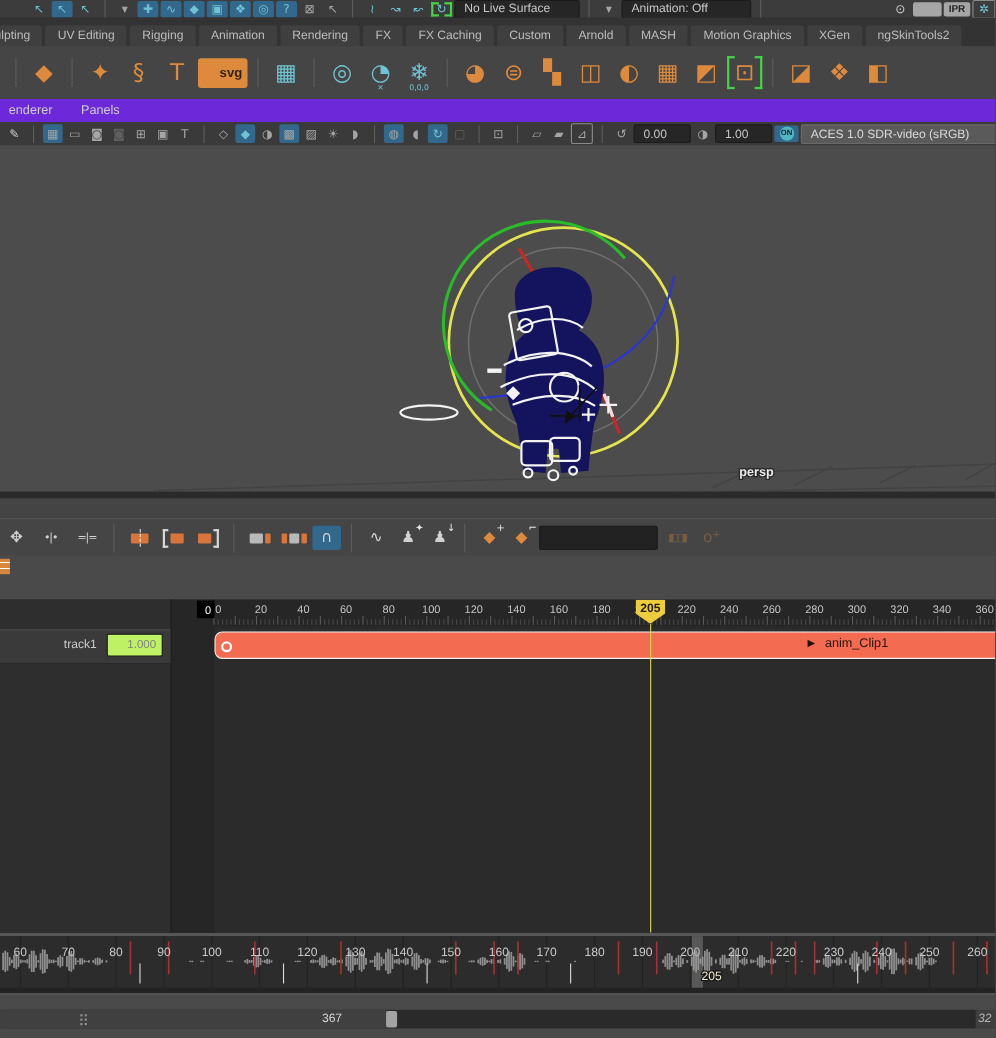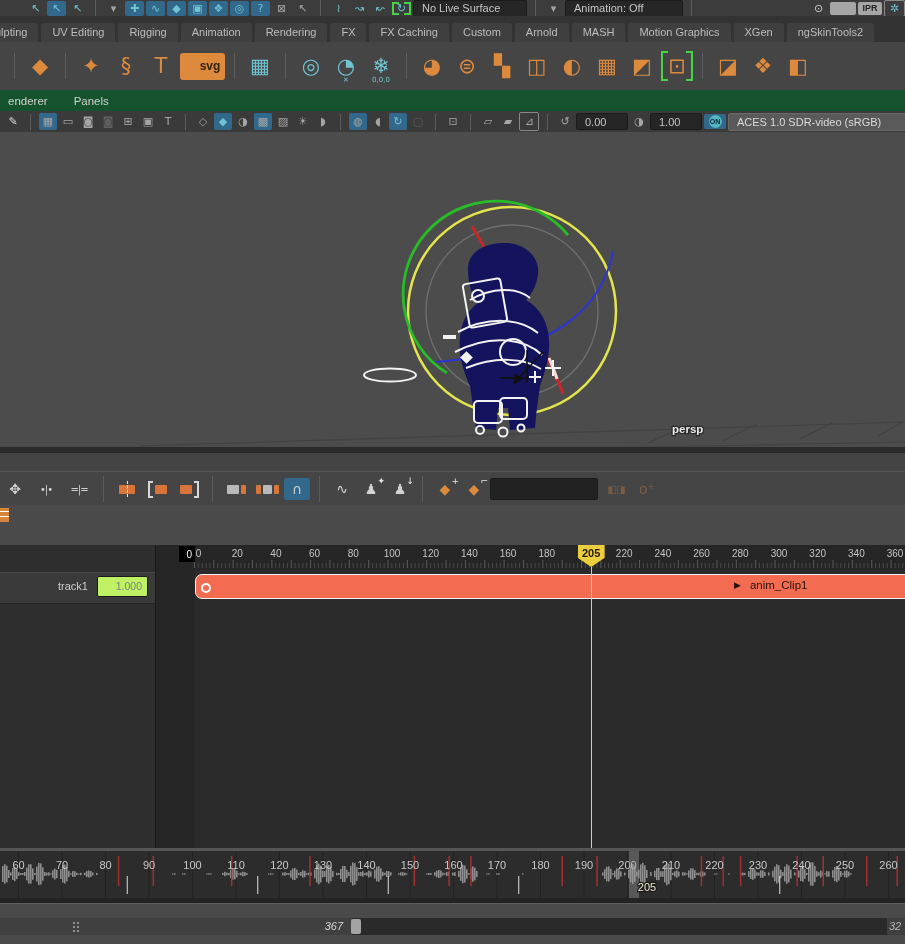--- a/index.html
+++ b/index.html
@@ -37,21 +37,21 @@
   .w16{width:16px}.w12{width:12px}.w9{width:9px}.w5{width:5px}
   .vd{position:absolute;left:50%;top:3px;bottom:3px;border-left:1px dashed #e8e8e8;}
   .brL{width:3px;height:13px;border:2px solid #d8d8d8;border-right:none;margin-right:1px;}
   .brR{width:3px;height:13px;border:2px solid #d8d8d8;border-left:none;margin-left:1px;}
   
   #statusbar{top:0;height:16px;background:#3c3c3c;border-bottom:1px solid #313131;padding-left:26px;gap:2px;}
   #tabsbar{top:16px;height:26px;background:#333333;align-items:flex-end;gap:3px;padding:0 0 0 0;}
   .tab{background:#3f3f3f;color:#bdbdbd;font-size:11px;height:19px;line-height:19px;padding:0 11px;
        border-radius:3px 3px 0 0;flex:none;}
   #shelf{top:42px;height:48px;background:#454545;gap:3px;padding-left:8px;}
-  #panelmenu{top:90px;height:21px;background:#14532d;gap:26px;padding-left:8px;font-size:11.5px;color:#cfcfcf;}
+  #panelmenu{top:90px;height:21px;background:#6d28d9;gap:26px;padding-left:8px;font-size:11.5px;color:#cfcfcf;}
   #vpbar{top:111px;height:21px;background:#3a3a3a;gap:2px;padding-left:4px;border-bottom:1px solid #2e2e2e;}
   #vpbar .ibox{width:18px;height:17px;font-size:11px;}
   .onbtn{width:22px;height:15px;border-radius:2px;background:#32688c;display:flex;align-items:center;justify-content:center;flex:none;}
   .onbtn i{font-style:normal;background:#4fb6c2;color:#123;font-size:7px;font-weight:bold;border-radius:50%;width:13px;height:13px;
            display:flex;align-items:center;justify-content:center;}
   .ddown{background:#5a5a5a;border:1px solid #6a6a6a;border-radius:2px;height:16px;display:flex;align-items:center;
          font-size:11px;color:#dadada;padding:0 4px 0 8px;justify-content:space-between;flex:none;}
   #viewport{top:132px;height:315px;background:#4c4c4c;}
   #vstrip{top:447px;height:6px;background:#2a2a2a;}
   #temenu{top:453px;height:18px;background:#3b3b3b;gap:22px;padding-left:2px;font-size:11.5px;color:#d0d0d0;}
@@ -79,21 +79,21 @@
   .cliplabel{position:absolute;left:538px;top:4px;font-size:11.5px;color:#26120a;display:flex;gap:9px;align-items:center;}
   .cliplabel .tri{font-size:9px;font-family:"DejaVu Sans",sans-serif;}
   #phline{position:absolute;left:434px;top:22px;bottom:0;width:1px;background:#dcd94a;}
   #phflag{position:absolute;left:421px;top:0;width:27px;height:22px;background:#eccd3d;color:#201a00;
           font-size:11px;font-weight:bold;text-align:center;line-height:16px;
           clip-path:polygon(0 0,100% 0,100% 58%,50% 100%,0 58%);}
   
   #groove{position:absolute;left:0;top:14px;width:888px;height:17px;background:#2a2a2a;border-radius:2px;}
   #rangebarfill{position:absolute;left:0;top:0;width:352px;height:100%;background:#404040;border-radius:2px 0 0 2px;}
   #rangehandle{position:absolute;left:351px;top:1px;width:10px;height:15px;background:#a3a3a3;border-radius:2px;}
-  #rangeval{position:absolute;right:545px;top:2px;font-size:11px;color:#d8d8d8;font-style:italic;}
+  #rangeval{position:absolute;right:577px;top:2px;font-size:11px;color:#d8d8d8;}
   .grip{position:absolute;left:73px;top:4px;width:2px;height:2px;background:#8f8f8f;
         box-shadow:0 4px #8f8f8f,0 8px #8f8f8f,4px 0 #8f8f8f,4px 4px #8f8f8f,4px 8px #8f8f8f;}
   #rightval{position:absolute;right:0;top:14px;width:16px;height:17px;background:#3f3f3f;color:#b5b5b5;
             font-size:11px;font-style:italic;line-height:17px;padding-left:2px;overflow:hidden;}
   #miniicon{position:absolute;left:-4px;top:3px;width:13px;height:14px;
             background:linear-gradient(#d8863c 0 3px,#fff 3px 4px,#d8863c 4px 8px,#fff 8px 9px,#d8863c 9px 100%);}
   text{font-family:"Liberation Sans",sans-serif;}
 </style>
 </head>
 <body>

